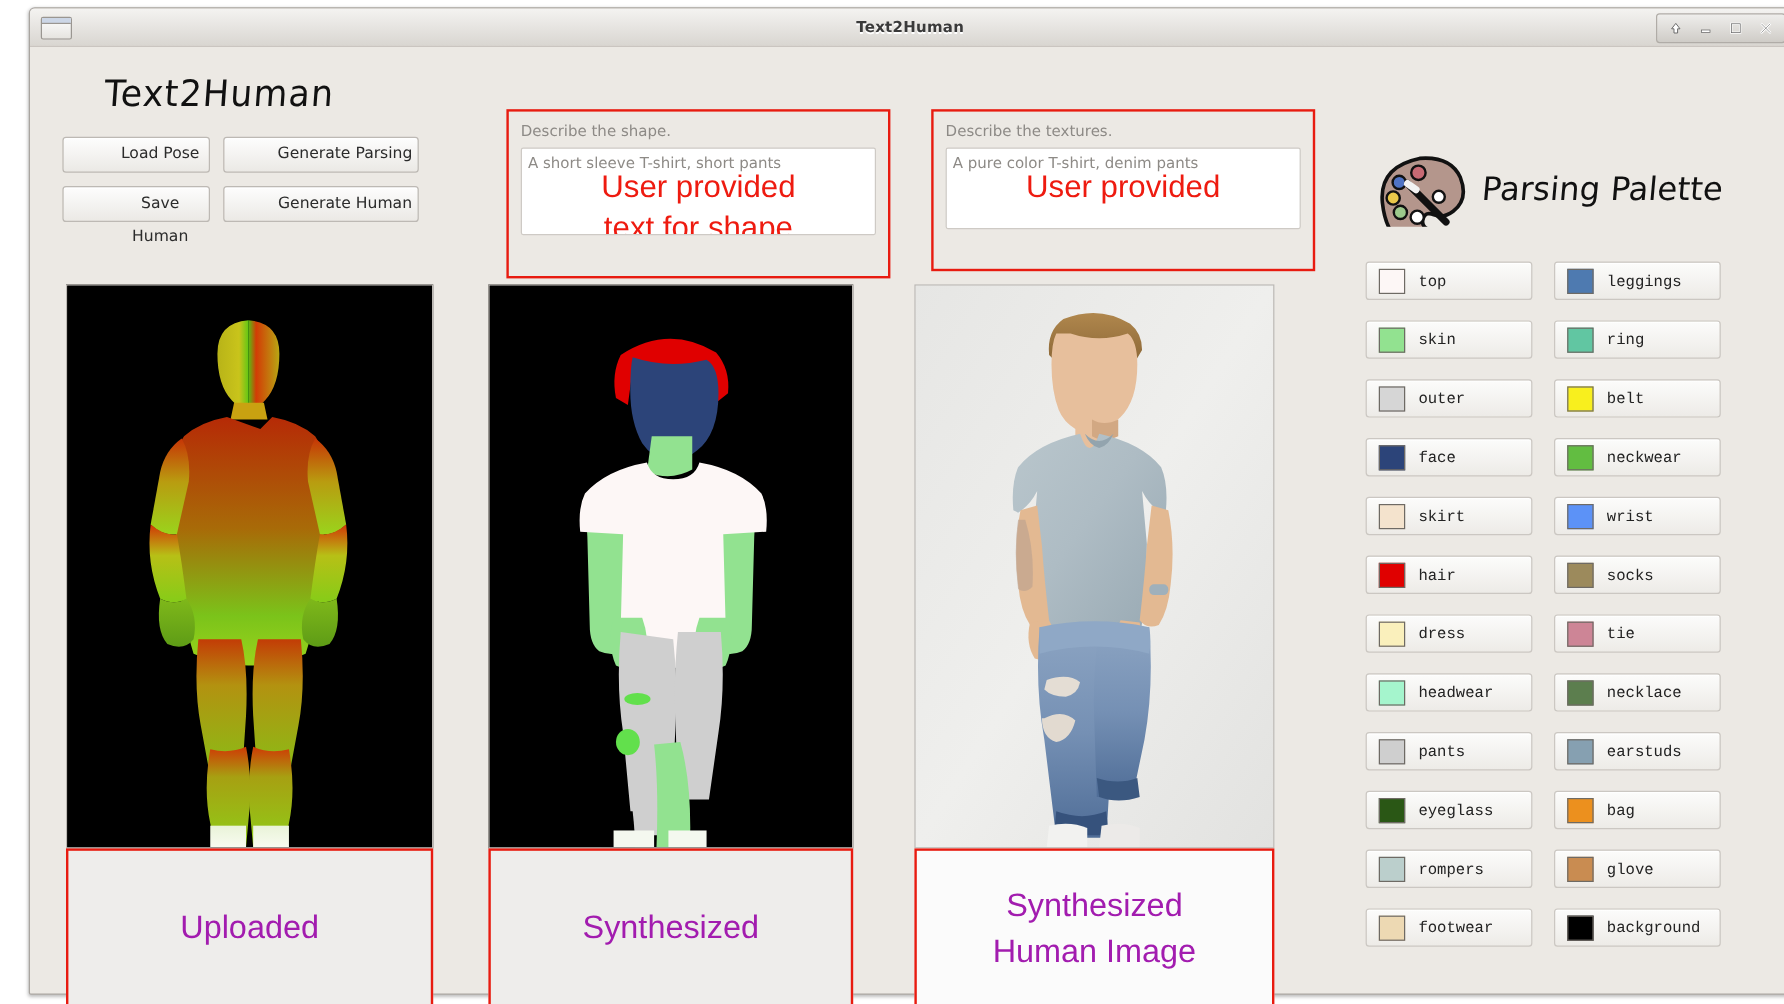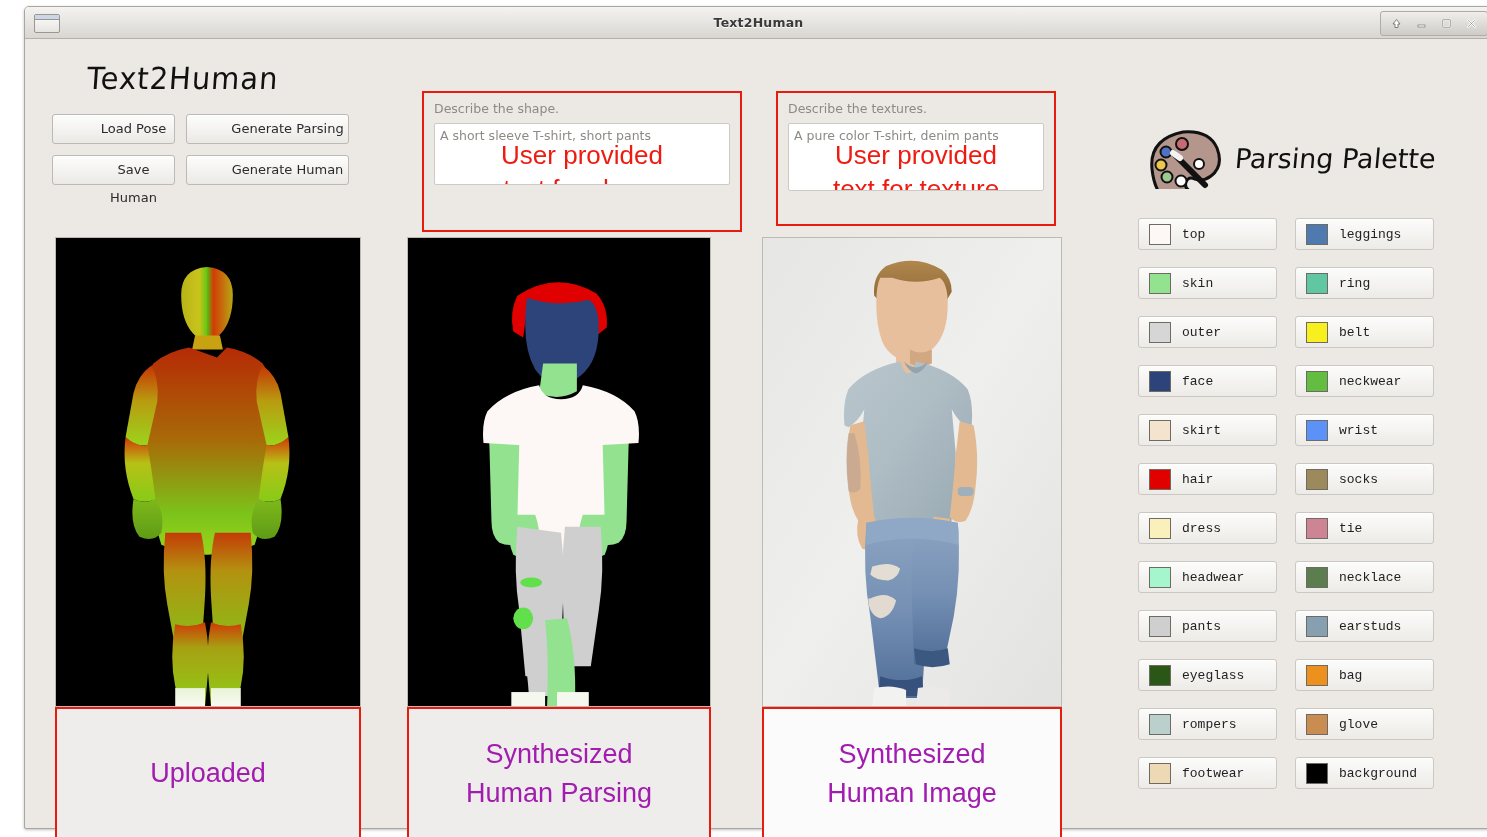--- a/index.html
+++ b/index.html
@@ -87,25 +87,25 @@
   .caption-box div{
     color:#a21caf;font-size:27px;line-height:1.42;font-weight:normal;
     font-family:"Liberation Sans",sans-serif;
   }
   
   .prompt{
     position:absolute;border:2px solid #e81b10;background:#ece9e4;
     box-sizing:border-box;padding:8px 10px 9px 10px;margin-left:24px;
   }
   .prompt-shape{left:373px;top:52px;width:320px;height:141px;}
-  .prompt-texture{left:727px;top:52px;width:280px;height:135px;}
+  .prompt-texture{left:727px;top:52px;width:320px;height:135px;}
   .prompt-label{font-size:12.5px;color:#8d8a86;margin-bottom:7px;}
   .prompt-field{
     position:relative;background:#fff;border:1px solid #cecac5;border-radius:2px;
-    height:62px;box-sizing:border-box;padding:4px 5px;overflow:hidden;
+    height:73px;box-sizing:border-box;padding:4px 5px;overflow:hidden;
   }
   .prompt-texture .prompt-field{height:68px;}
   .ph{font-size:12.5px;color:#8d8a86;white-space:nowrap;}
   .overlay-txt{
     position:absolute;left:0;right:0;top:14px;text-align:center;
     color:#ee1b10;font-size:26px;line-height:1.32;
     font-family:"Liberation Sans",sans-serif;pointer-events:none;
   }
   
   .pal-head{position:absolute;left:1122px;top:88px;display:flex;align-items:center;gap:10px;}
@@ -184,21 +184,20 @@
         </div>
       </div>
     </div>
 
     <div class="prompt prompt-texture">
       <div class="prompt-label">Describe the textures.</div>
       <div class="prompt-field">
         <div class="ph">A pure color T-shirt, denim pants</div>
         <div class="overlay-txt">
           <div>User provided</div>
-          <div>text for texture</div>
         </div>
       </div>
     </div>
 
     <div class="panel panel-pose">
       <svg class="figwrap" viewBox="0 0 306 470" preserveAspectRatio="none">
         <defs>
           <linearGradient id="gTorso" x1="0" y1="0" x2="0" y2="1">
             <stop offset="0" stop-color="#b62a06"></stop>
               <stop offset=".45" stop-color="#a86b08"></stop>
@@ -367,21 +366,20 @@
         <path d="M112 452 q18 -4 32 2 l0 16 h-34Z" fill="#f2f2f0"></path>
         <path d="M156 452 q18 -4 32 2 l0 16 h-34Z" fill="#eceae8"></path>
       </svg>
     </div>
 
     <div class="caption-box cap-pose">
       <div>Uploaded</div>
     </div>
     <div class="caption-box cap-parse">
       <div>Synthesized</div>
-      <div>Human Parsing</div>
     </div>
     <div class="caption-box cap-photo">
       <div>Synthesized</div>
       <div>Human Image</div>
     </div>
 
     <div class="pal-head">
       <svg width="78" height="62" viewBox="0 0 78 62">
         <path d="M36 5 q26 -2 34 16 q7 18 -6 28 q-8 6 -16 3 q-7 -3 -9 3 q-2 6 4 9 q6 4 2 9 q-6 6 -20 3 Q8 70 5 42 Q2 12 36 5Z" fill="#b4968c" stroke="#111" stroke-width="3" stroke-linejoin="round"></path>
         <circle cx="35" cy="17" r="6" fill="#c76a74" stroke="#111" stroke-width="2"></circle>

